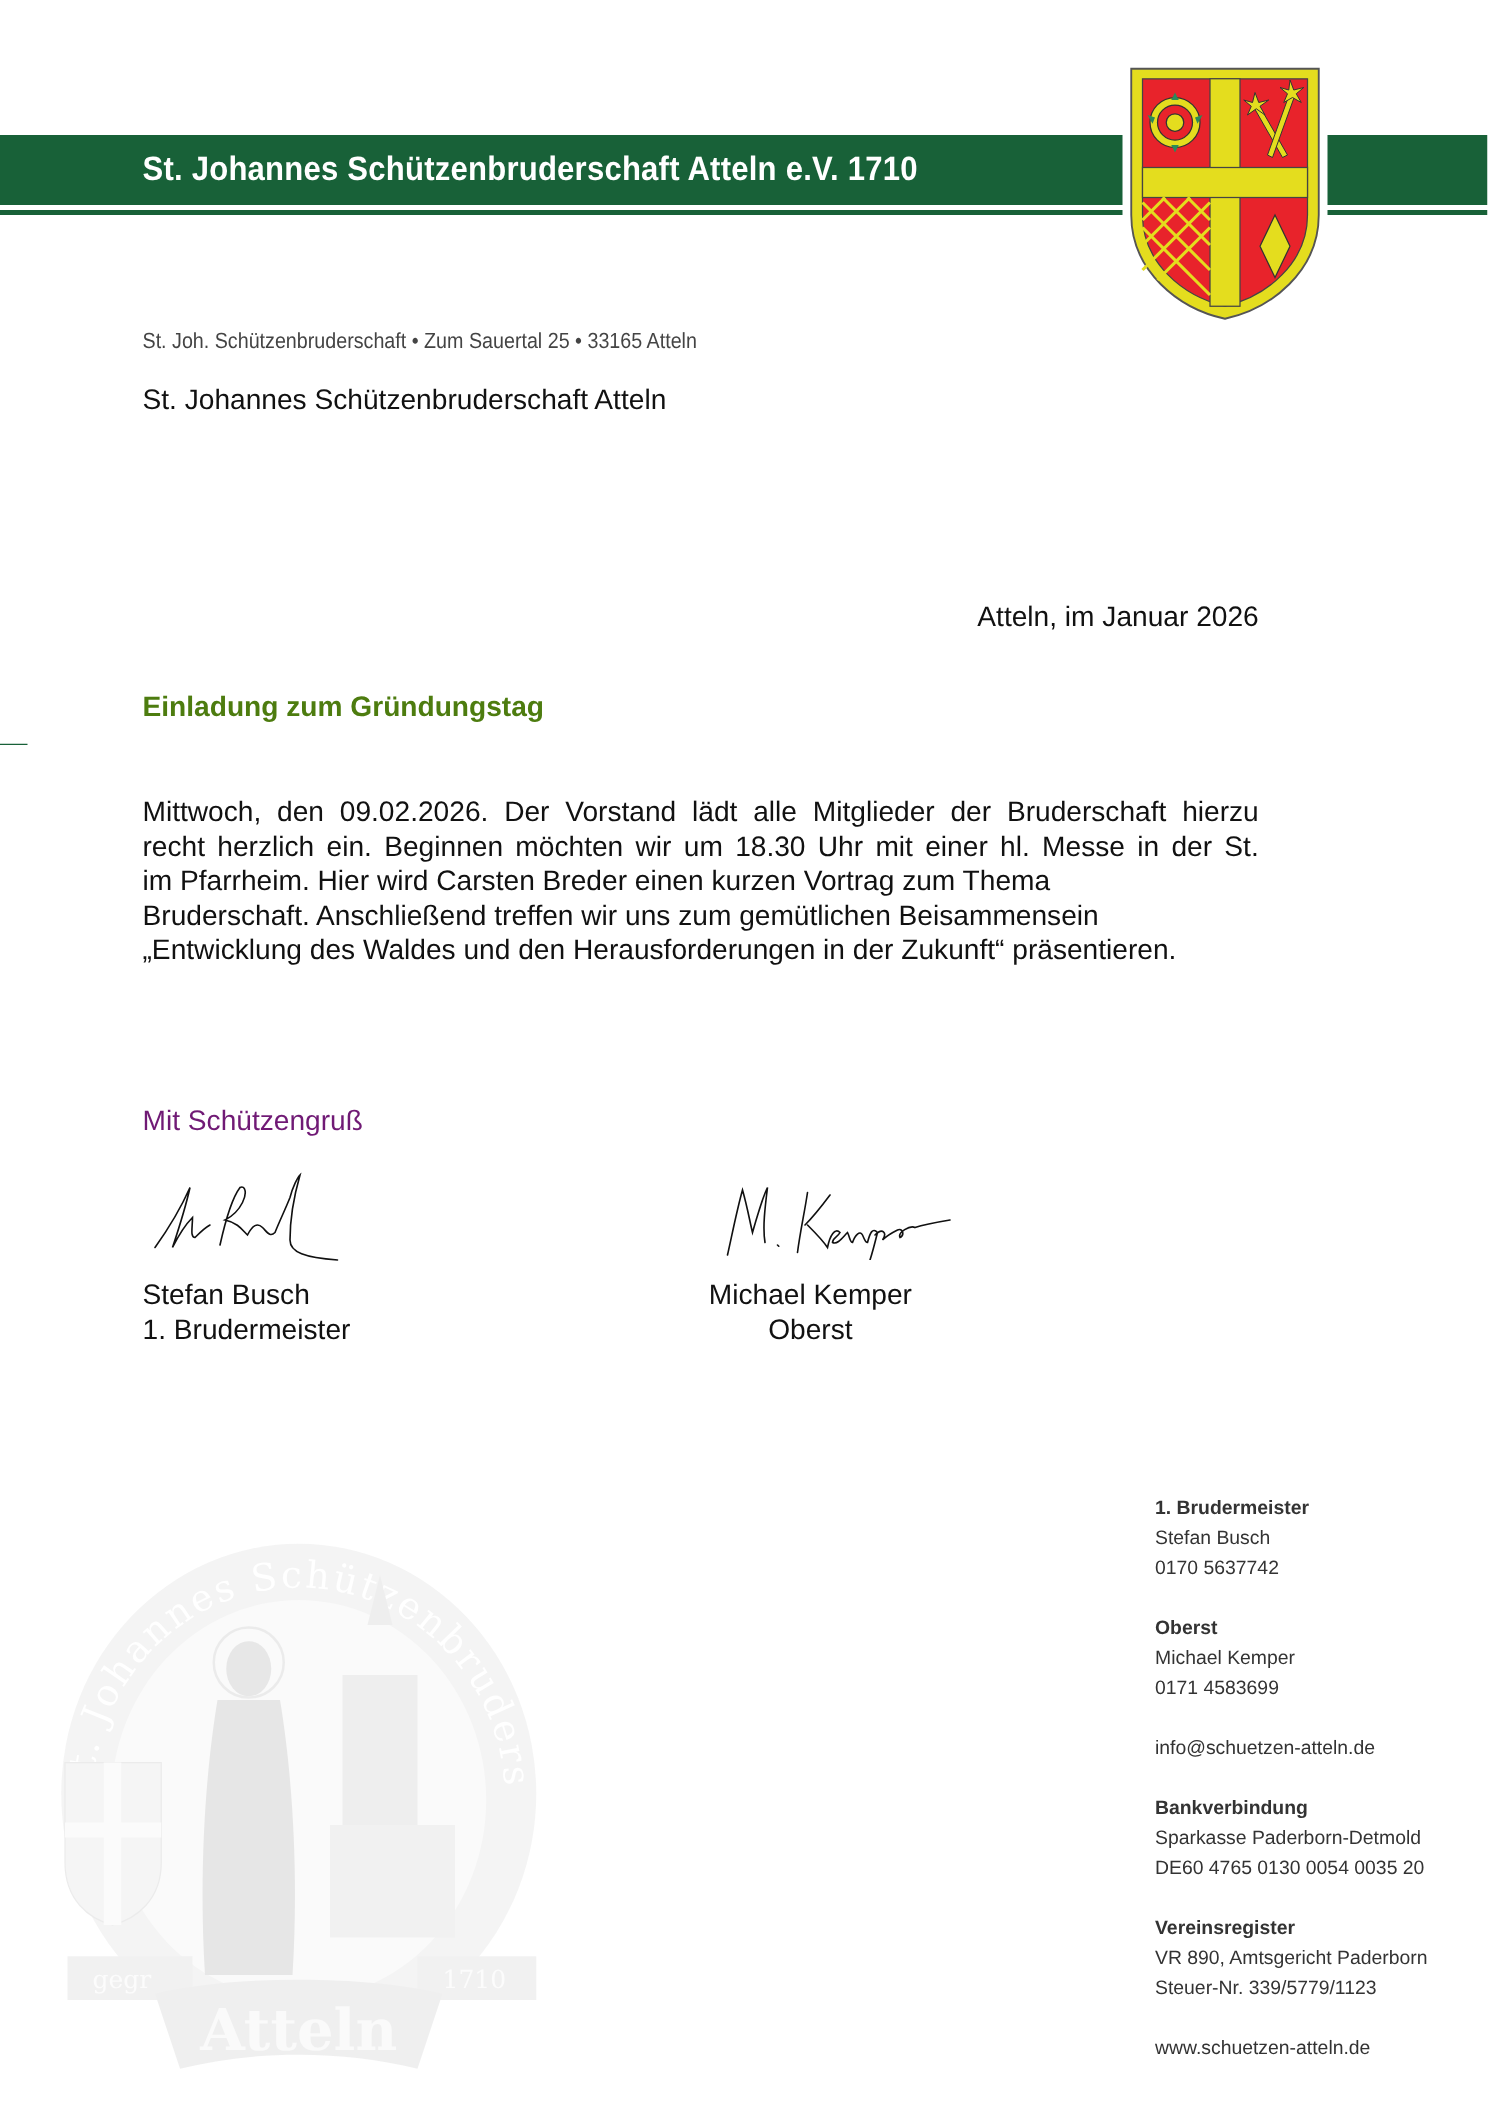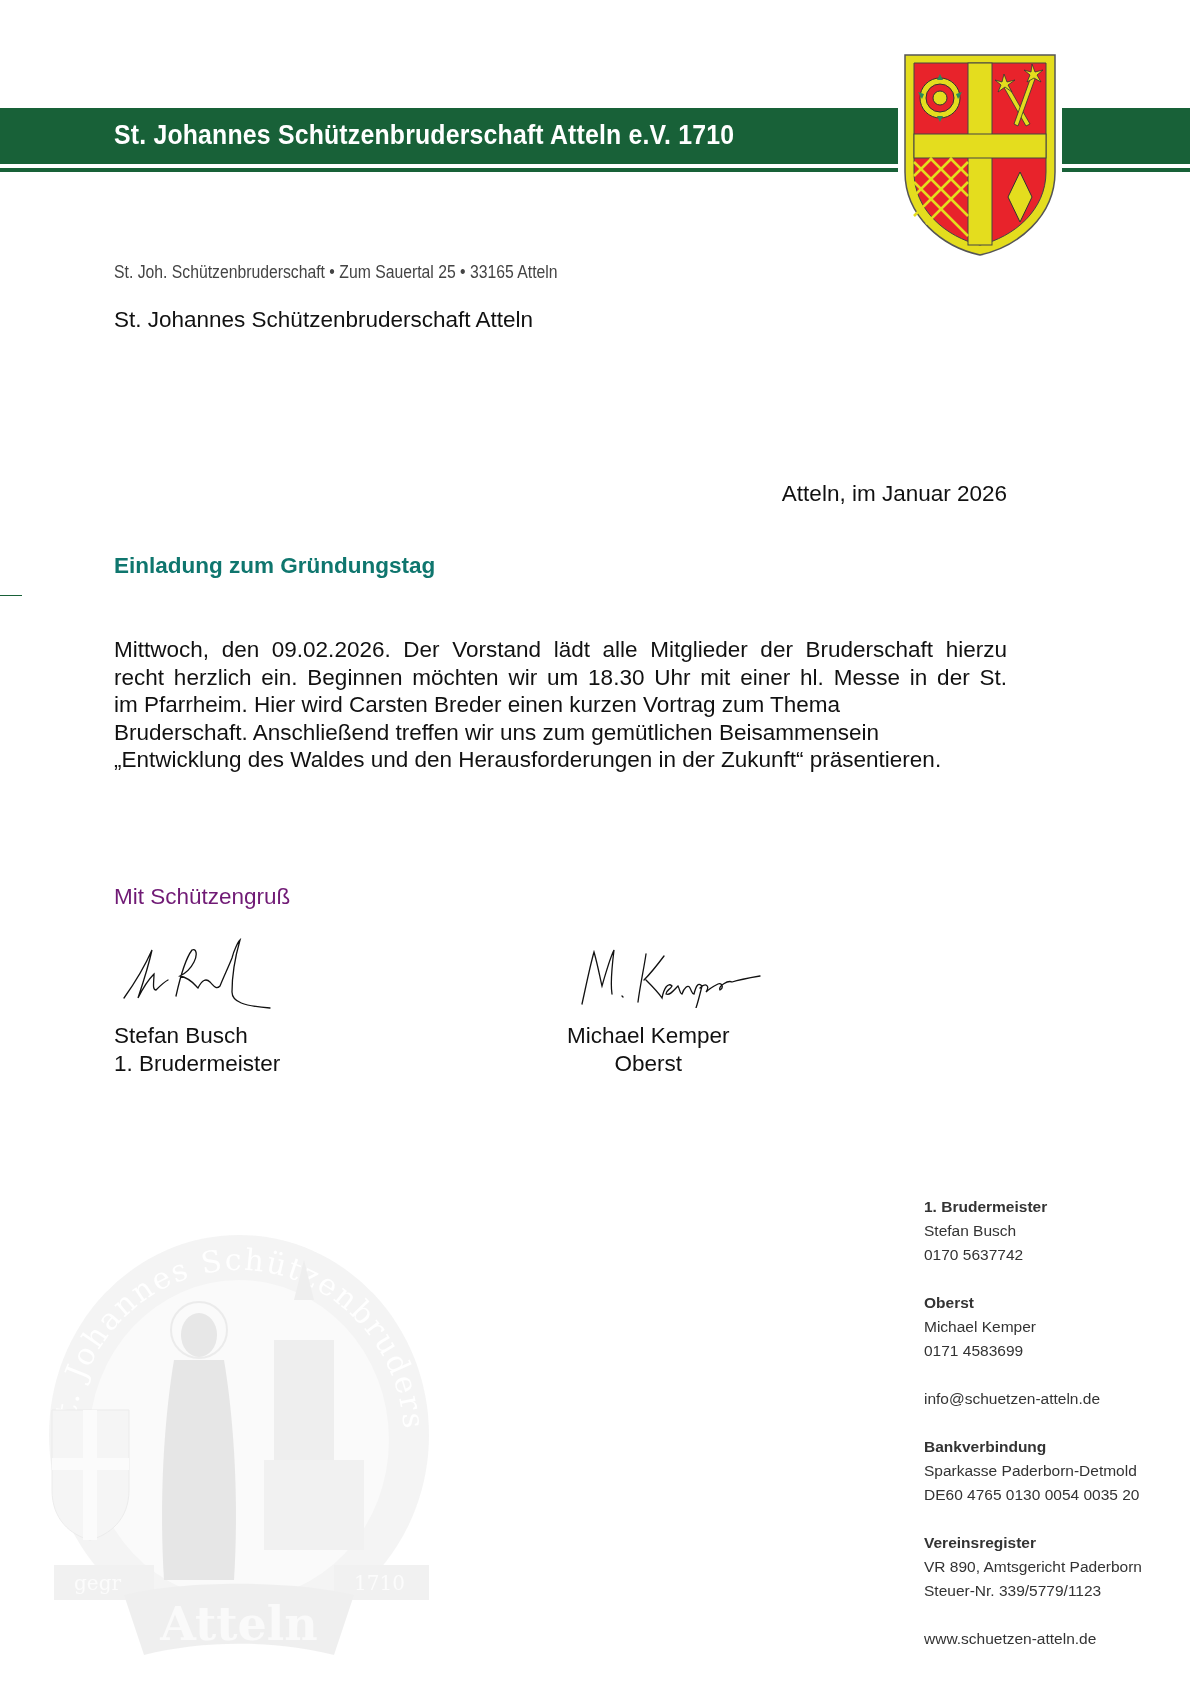--- a/index.html
+++ b/index.html
@@ -13,21 +13,21 @@
   .banner-main-r { position: absolute; left: 1062px; top: 108px; width: 128px; height: 56px; background: #186138; }
   .banner-stripe-r { position: absolute; left: 1062px; top: 168px; width: 128px; height: 4px; background: #186138; }
   .banner-title { position: absolute; left: 114px; top: 120px; color: #fff; font-weight: bold;
                   font-size: 27px; letter-spacing: 0.2px; white-space: nowrap; transform: scaleX(0.92); transform-origin: left top; }
 
   .crest { position: absolute; left: 902px; top: 52px; width: 156px; height: 205px; }
 
   .sender-line { left: 114px; top: 262px; font-size: 17.5px; color: #444; white-space: nowrap; transform: scaleX(0.9); transform-origin: left top; }
   .recipient { left: 114px; top: 306px; font-size: 22.5px; line-height: 28px; color: #111; }
   .date-line { right: 183px; top: 441px; font-size: 22.5px; color: #111; margin-top: 40px; }
-  .subject { left: 114px; top: 553px; font-size: 22.5px; font-weight: bold; color: #0f766e; }
+  .subject { left: 114px; top: 553px; font-size: 22.5px; font-weight: bold; color: #4d7c0f; }
 
   .body-text { left: 114px; top: 636px; width: 893px; font-size: 22.5px; line-height: 27.5px; color: #111; }
   .body-text .jl { display: block; text-align: justify; text-align-last: justify; white-space: nowrap; }
   .body-text .nl { display: block; white-space: nowrap; }
 
   .closing { left: 114px; top: 884px; font-size: 22.5px; color: #701a75; }
   .sig1 { left: 120px; top: 938px; width: 180px; height: 80px; }
   .sig2 { left: 578px; top: 946px; width: 220px; height: 62px; }
   .signer { font-size: 22.5px; line-height: 28px; color: #111; white-space: nowrap; }
   .signer1 { left: 114px; top: 1022px; }

